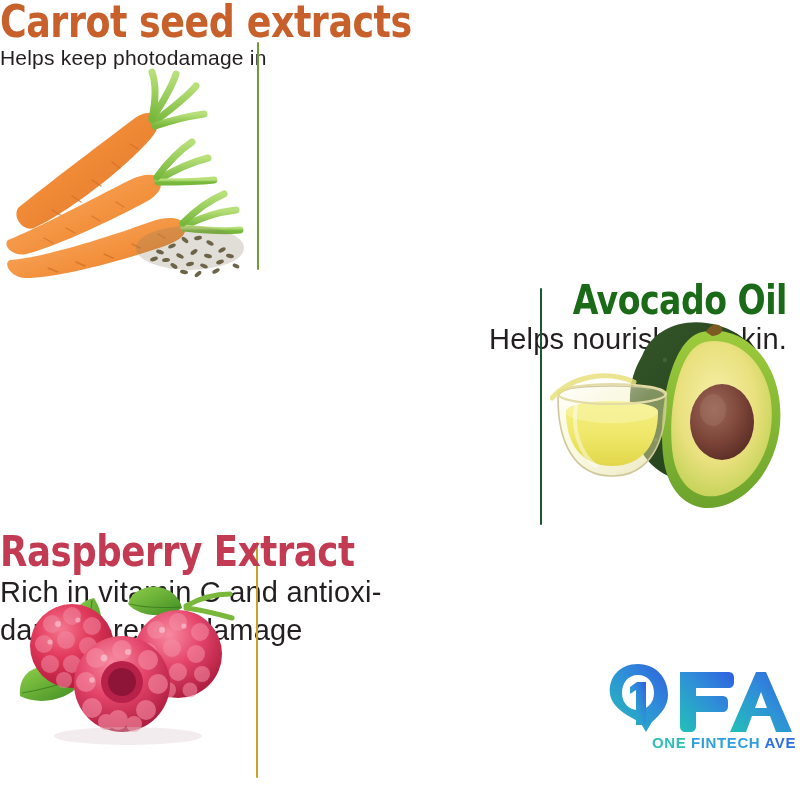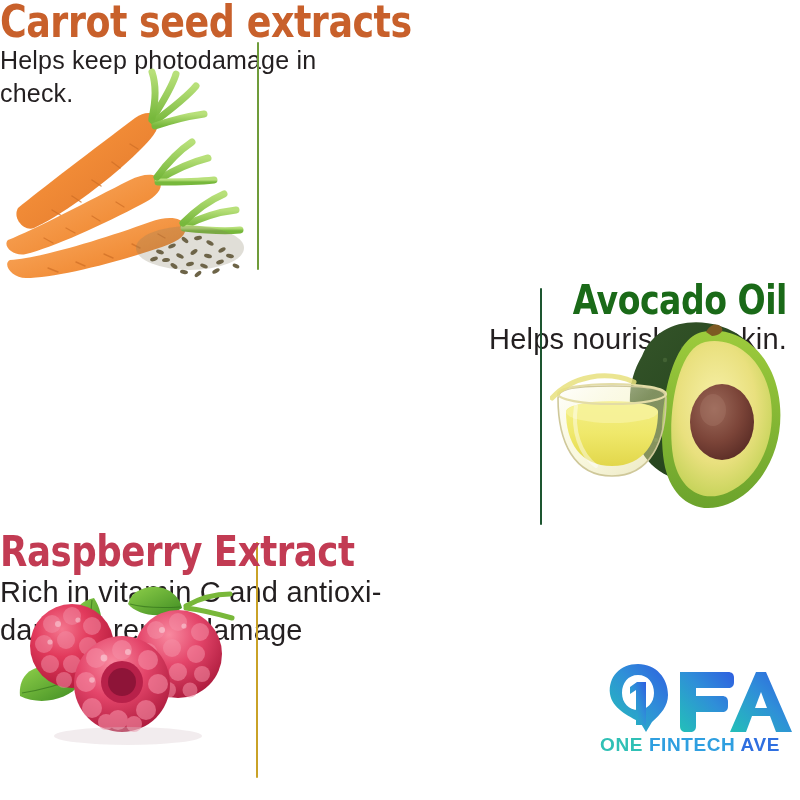--- a/index.html
+++ b/index.html
@@ -42,24 +42,24 @@
   .avo-wrap{position:absolute;left:550px;top:290px;width:250px;height:230px;}
 
   
   .rasp-wrap{position:absolute;left:10px;top:550px;width:230px;height:200px;}
 
   
   .logo{position:absolute;left:600px;top:662px;width:196px;height:104px;}
   .logo-mark{position:absolute;left:6px;top:0;width:186px;height:72px;}
   .logo-tagline{
     position:absolute;left:0;top:72px;width:196px;
-    text-align:left;
+    text-align:right;
     font-family:"Liberation Sans","DejaVu Sans",sans-serif;
     font-weight:bold;
-    font-size:19px;
+    font-size:15px;
     letter-spacing:0.6px;
     white-space:nowrap;
   }
   .tg-one{color:#2fc0b5;}
   .tg-fin{color:#2f9fe0;}
   .tg-ave{color:#2f6fe0;}
 </style>
 </head>
 <body>
 
@@ -157,23 +157,22 @@
             <ellipse cx="236" cy="226" rx="3.6" ry="1.9" transform="rotate(26 236 226)"></ellipse>
           </g>
         </g>
       </svg>
     </div>
 
     <div class="divider" style="left:257px;top:42px;height:228px;background:#6f9c3a;"></div>
 
     <div class="heading" style="left:284px;top:101px;font-size:44px;color:#C8602B;">Carrot seed extracts</div>
 
-    <div class="body-text" style="left:284px;top:168px;width:430px;font-size:25px;line-height:1.32;">
+    <div class="body-text" style="left:284px;top:168px;width:430px;font-size:21px;line-height:1.32;">
       <span>Helps keep photodamage in</span><br>
-      <span>check.</span>
     </div>
   </div>
 
   <div class="section" style="left:0;top:280px;width:787px;height:250px;">
 
     <div class="divider" style="left:540px;top:8px;height:237px;background:#1d5630;"></div>
 
     <div class="heading c-right" style="right:285px;top:72px;font-size:40px;color:#1A6A18;text-align:right;">Avocado Oil</div>
 
     <div class="body-text" style="right:255px;top:133px;font-size:29px;text-align:right;line-height:1.32;">

